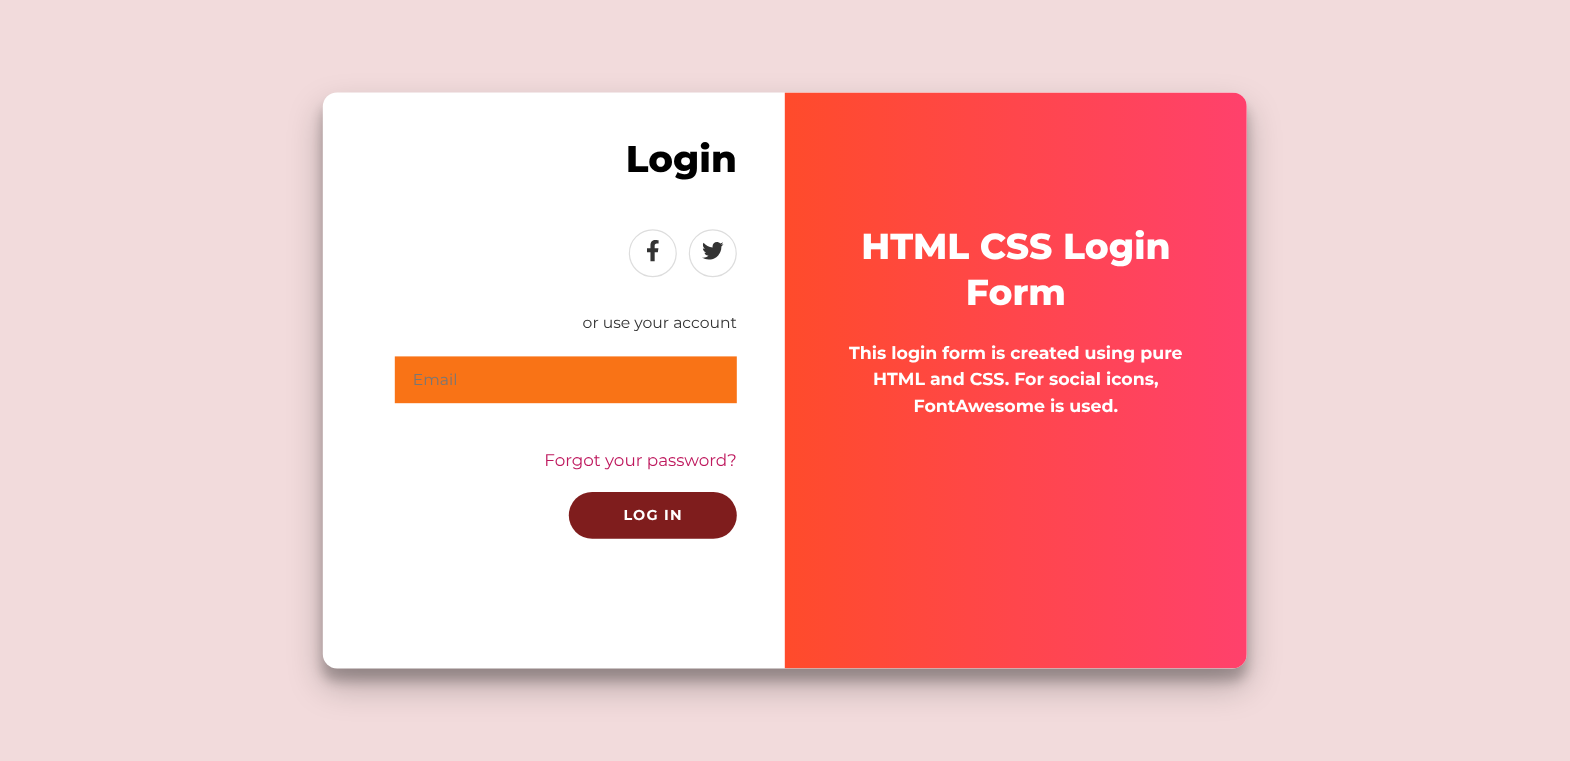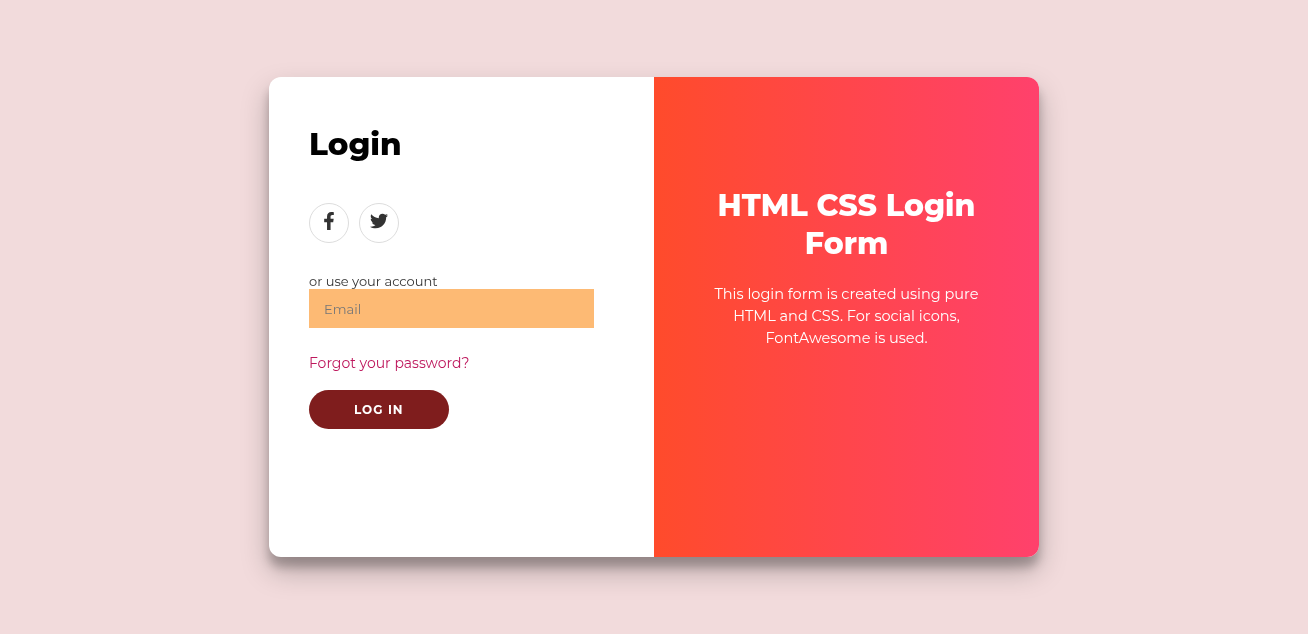--- a/index.html
+++ b/index.html
@@ -25,22 +25,22 @@
   background: #fff;
   border-radius: 12px;
   overflow: hidden;
   box-shadow: 0 14px 28px rgba(0,0,0,0.25), 0 10px 10px rgba(0,0,0,0.22);
 }
 
 .left-panel {
   width: 50%;
   display: flex;
   flex-direction: column;
-  align-items: flex-start;
-  padding: 48px 40px 30px 40px;
+  align-items: flex-end;
+  padding: 36px 40px 30px 40px;
 }
 
 .right-panel {
   width: 50%;
   background: linear-gradient(to right, #FF4B2B, #FF416C);
   color: #fff;
   display: flex;
   flex-direction: column;
   align-items: center;
   justify-content: flex-start;
@@ -76,30 +76,30 @@
 
 .social-btn svg {
   width: 18px;
   height: 18px;
   fill: #333;
 }
 
 .subtext {
   font-size: 13px;
   color: #333;
-  margin-bottom: 0;
+  margin-bottom: 20px;
 }
 
 .input-field {
   width: 285px;
   height: 39px;
-  background: #fdba74;
+  background: #f97316;
   border: none;
   padding: 12px 15px;
-  margin-bottom: 18px;
+  margin-bottom: 30px;
   font-size: 13px;
   color: #333;
   outline: none;
   font-family: inherit;
 }
 
 .input-field::placeholder {
   color: #777;
 }
 
@@ -126,21 +126,21 @@
 
 .right-title {
   font-size: 30px;
   font-weight: 800;
   line-height: 1.25;
   margin-bottom: 22px;
 }
 
 .right-desc {
   font-size: 14.5px;
-  font-weight: 400;
+  font-weight: 700;
   line-height: 1.5;
   color: #fff;
 }
 </style>
 </head>
 <body>
 
 <div class="container">
   <div class="left-panel">
     <h1 class="login-title">Login</h1>

